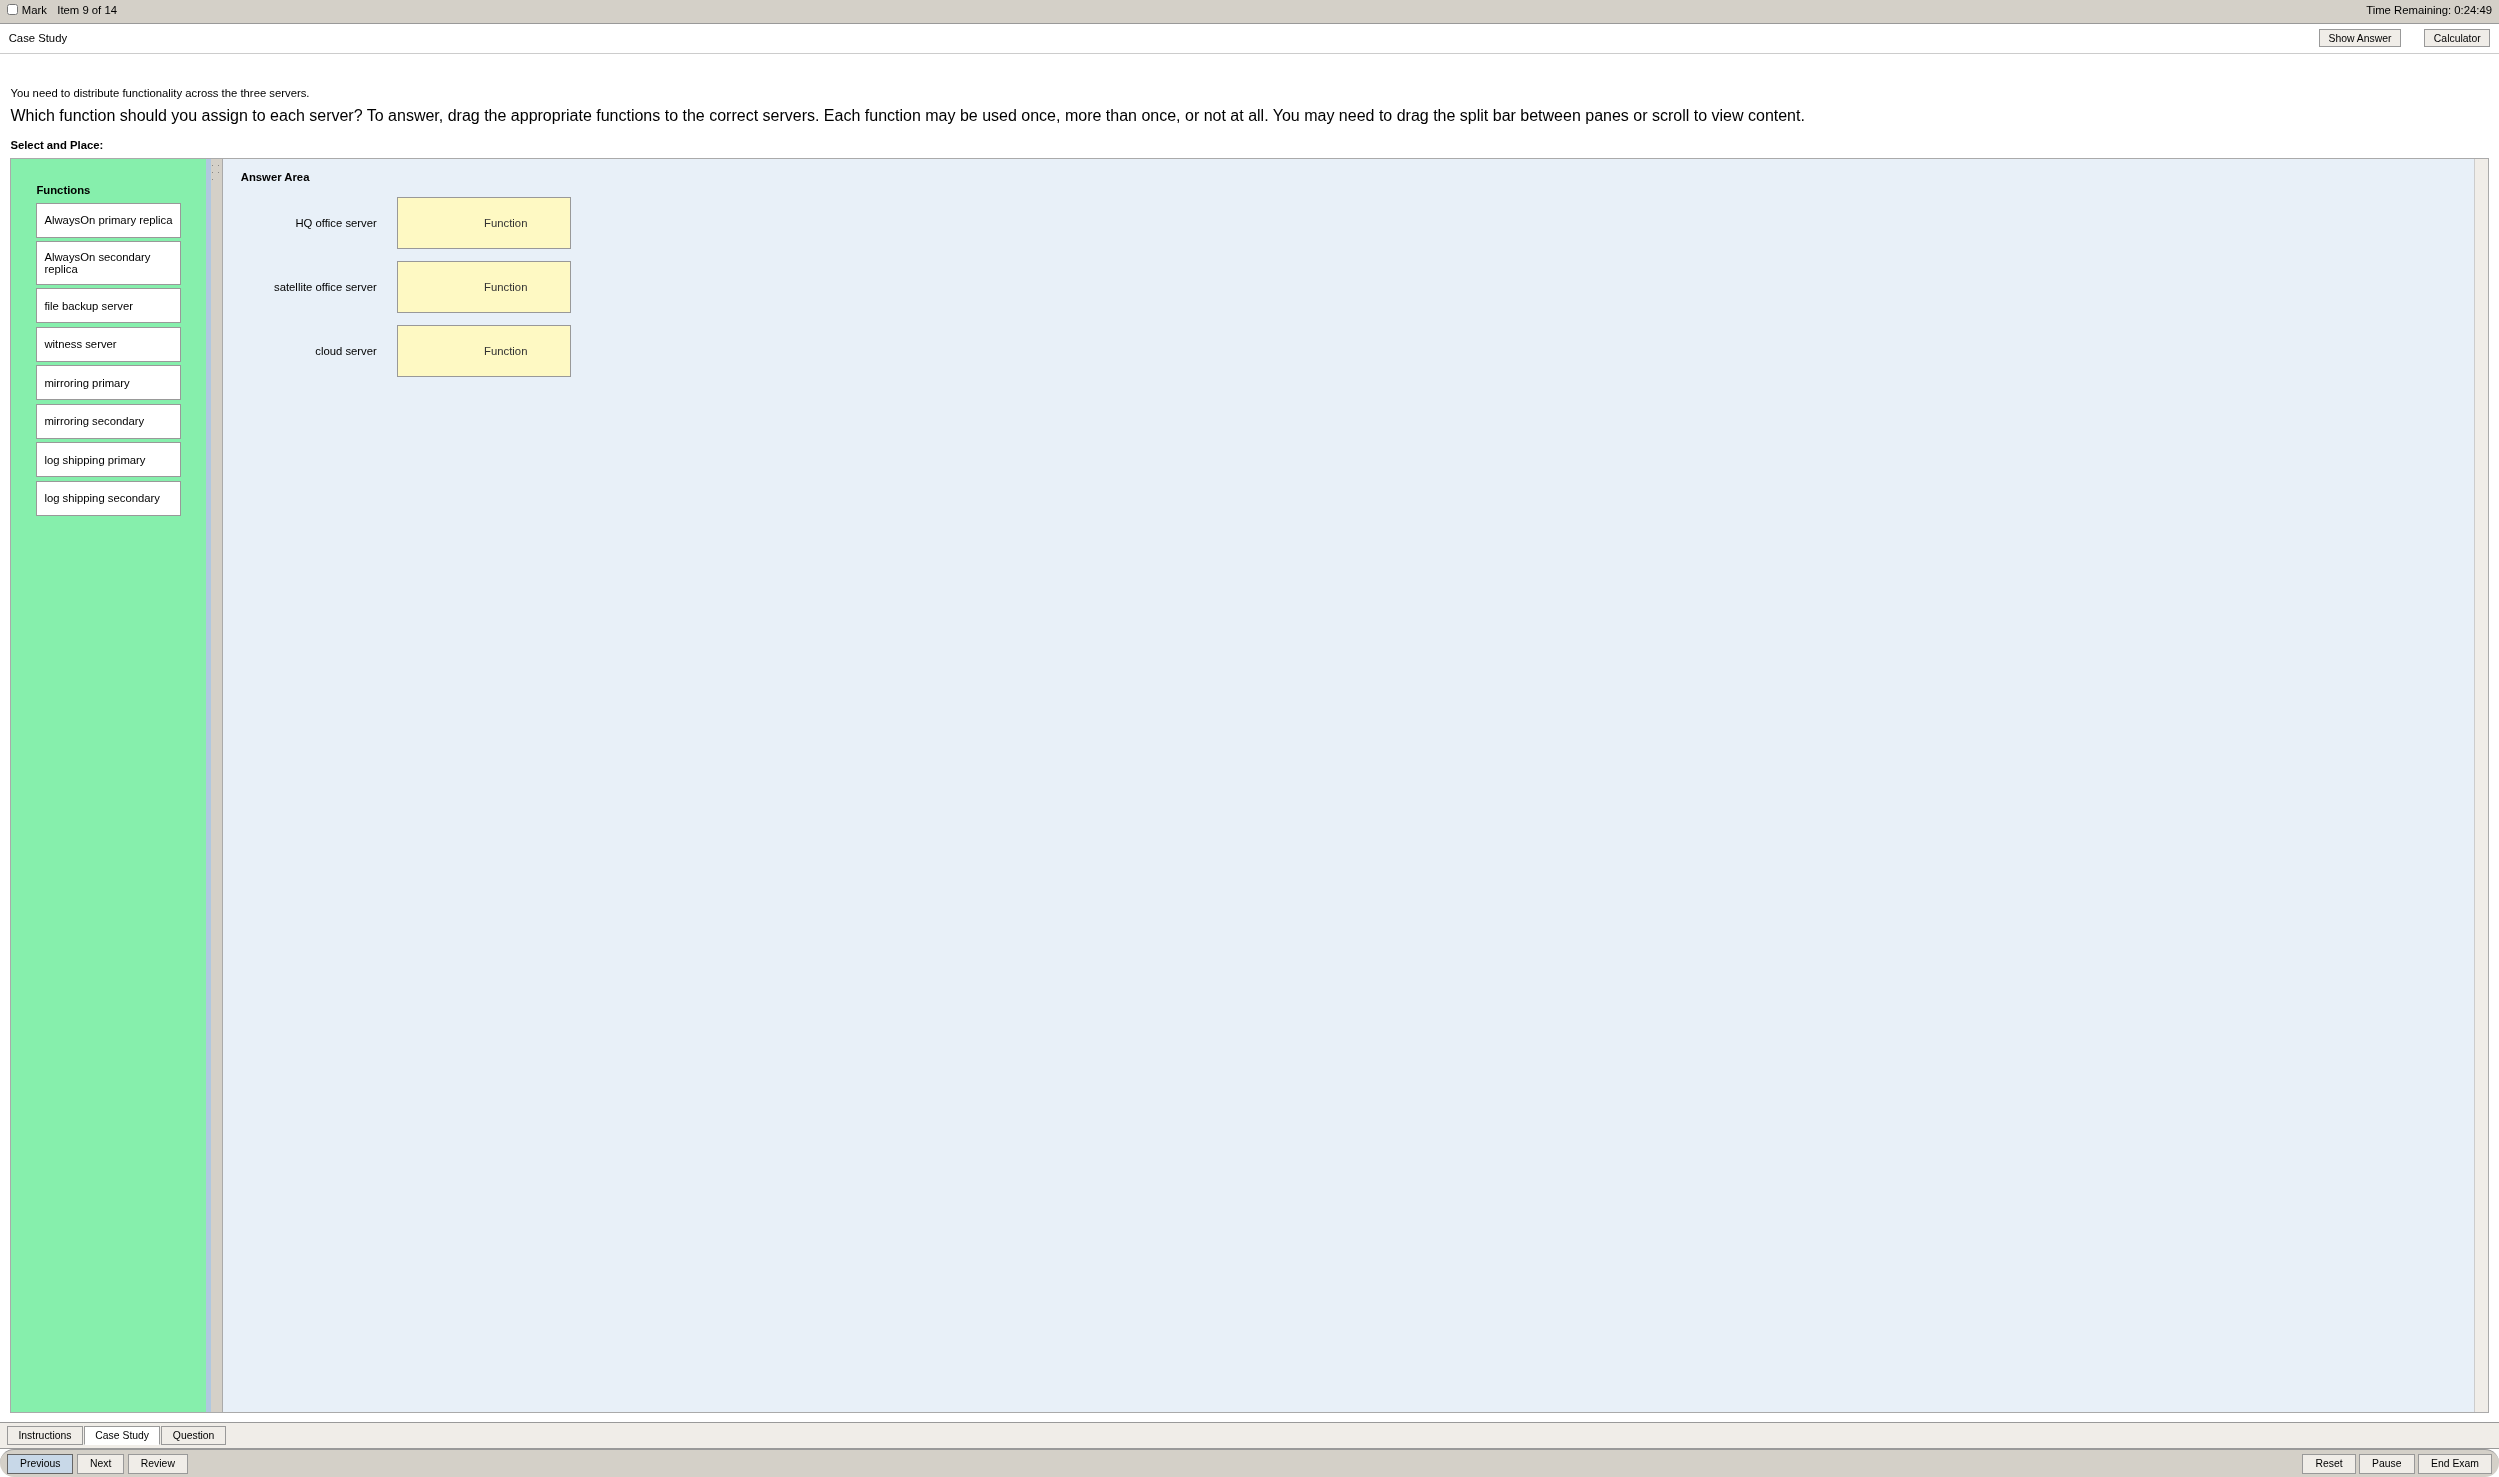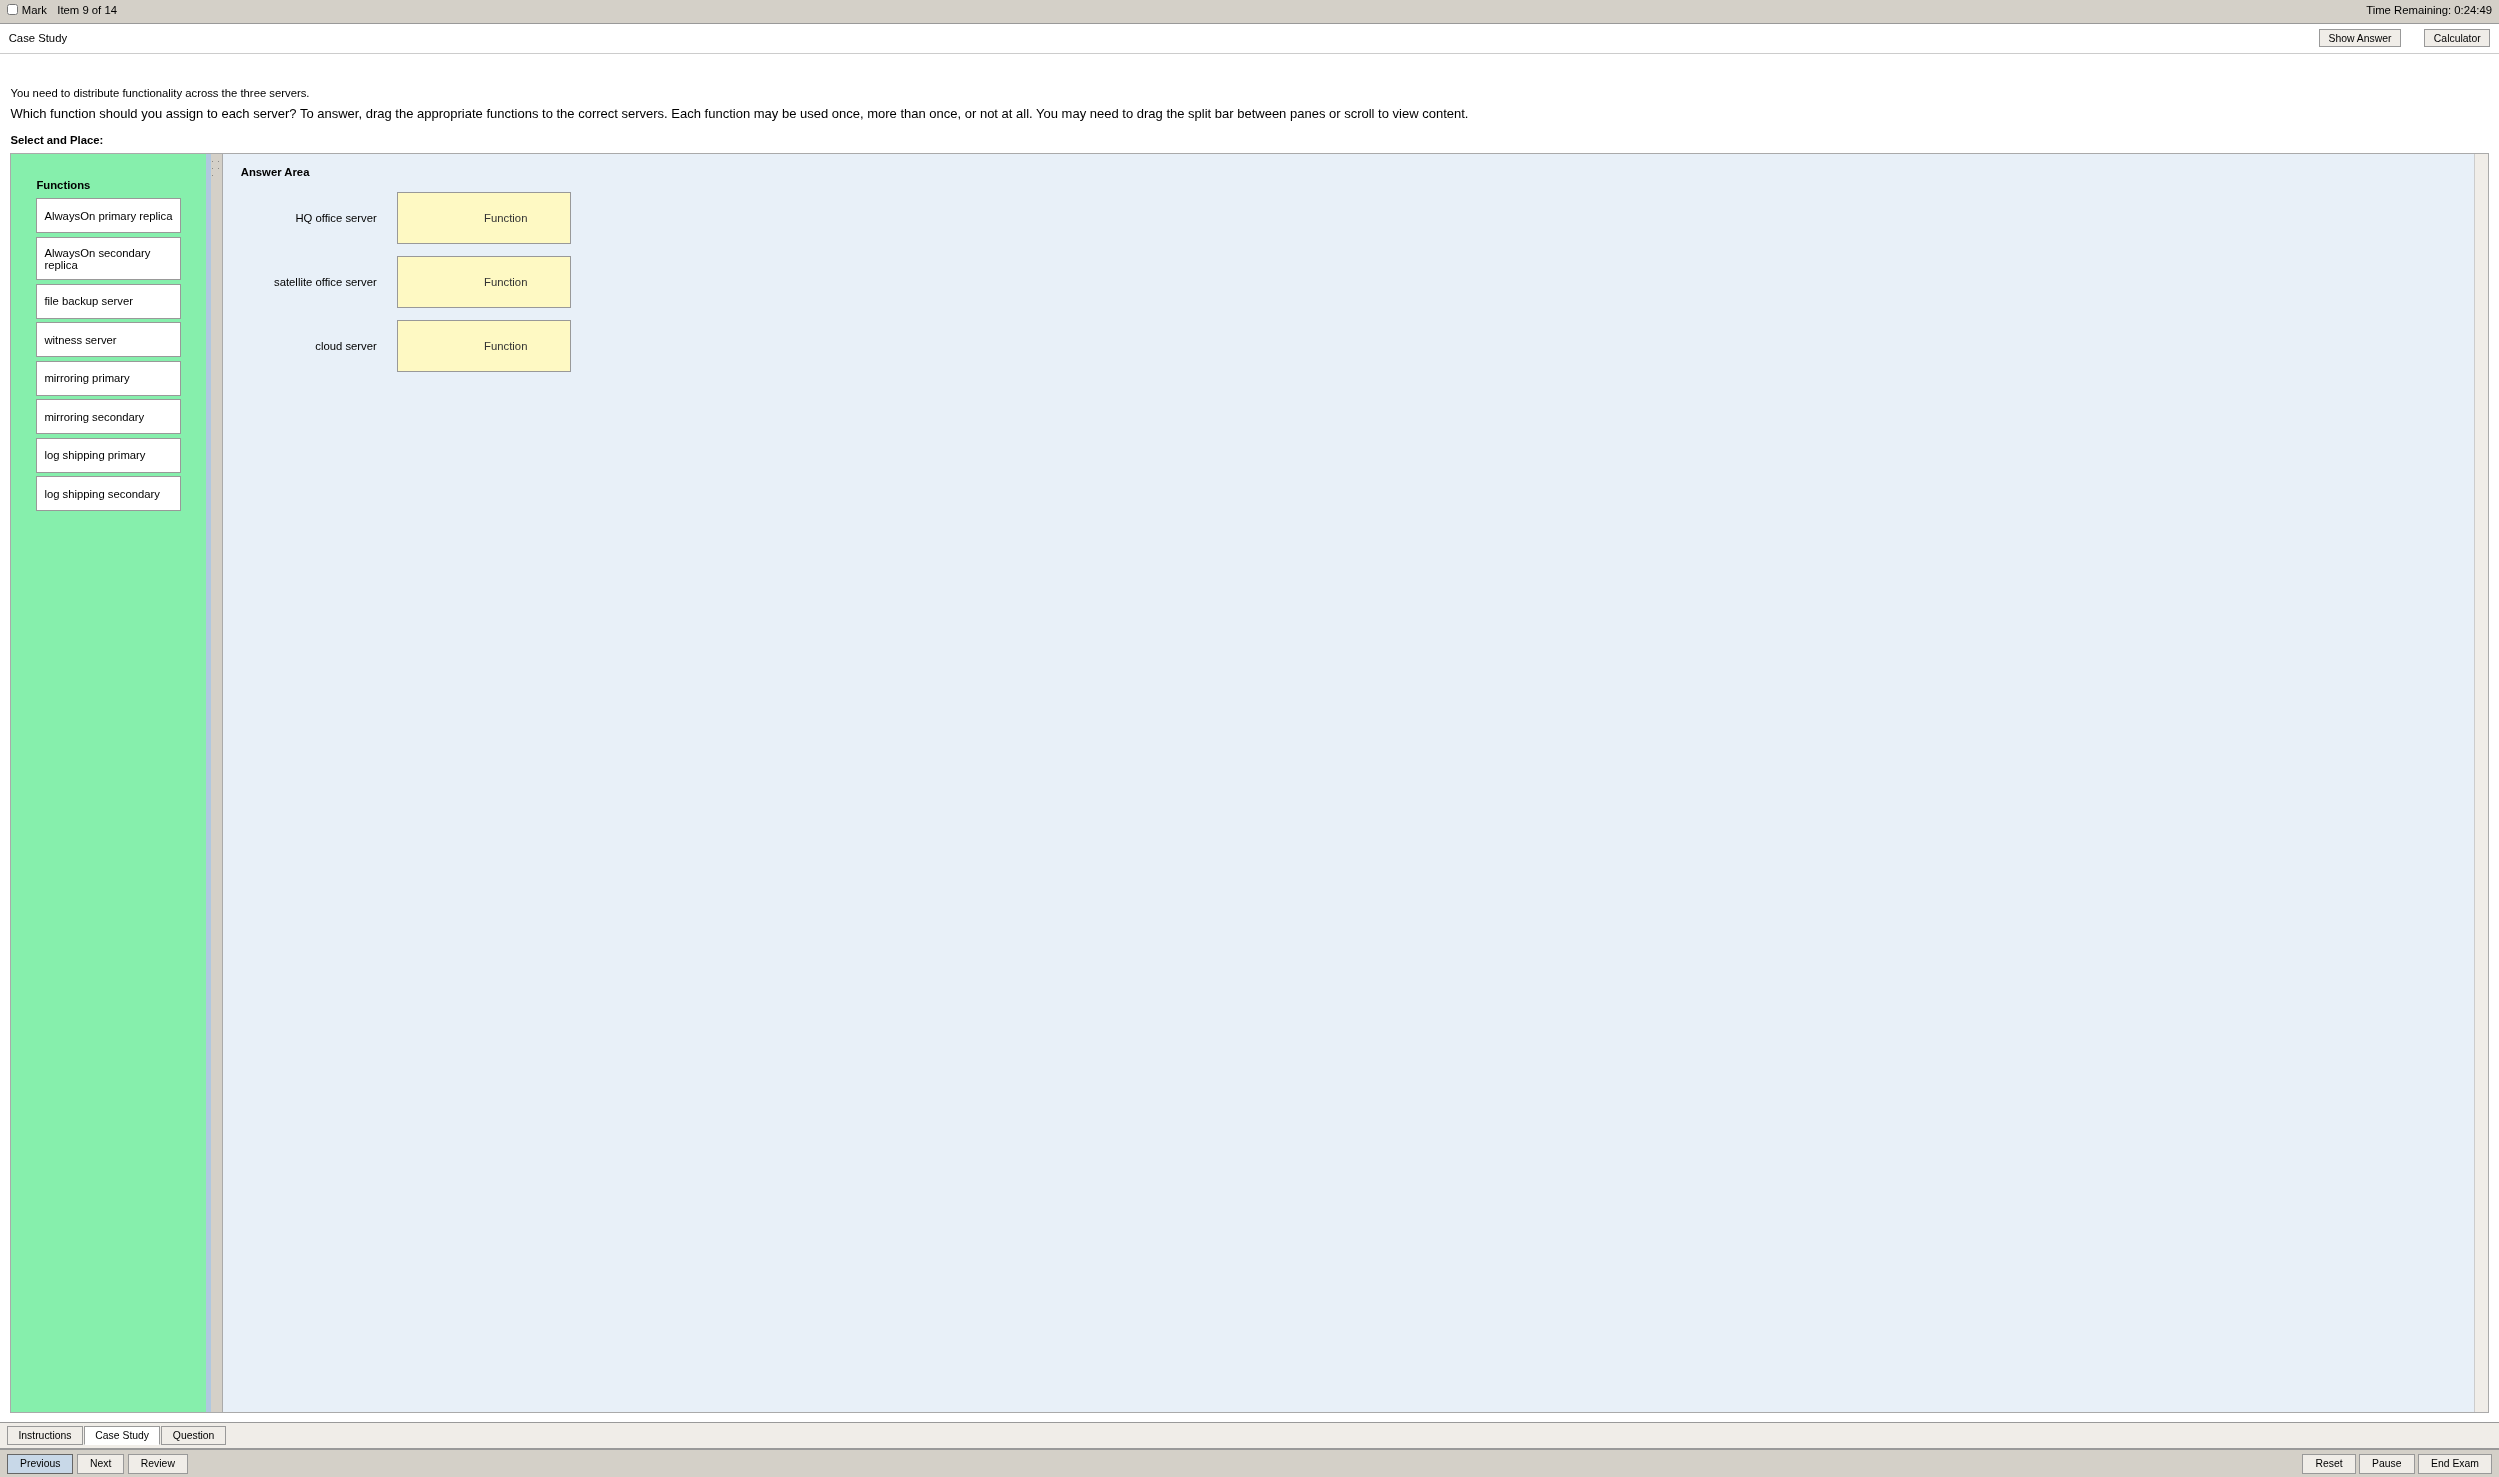--- a/index.html
+++ b/index.html
@@ -64,21 +64,21 @@
       display: flex;
       flex-direction: column;
     }
 
     .instruction-text {
       font-size: 11.3px;
       margin-bottom: 5.2px;
       margin-top: 25px;
     }
     .instruction-detail {
-      font-size: 13px;
+      font-size: 16px;
       margin-bottom: 10.4px;
       line-height: 1.5;
     }
     .select-place-label {
       font-weight: bold;
       font-size: 11.3px;
       margin-bottom: 7px;
     }
 
     
@@ -219,20 +219,21 @@
     }
 
     
     .nav-bar {
       display: flex;
       align-items: center;
       justify-content: space-between;
       padding: 3.5px 7px;
       background: #d4d0c8;
       border-top: 0.9px solid #999;
+      border-radius: 14px;
     }
     .nav-left { display: flex; gap: 3.5px; }
     .nav-right { display: flex; gap: 3.5px; }
     .btn-nav {
       padding: 3.5px 12px;
       background: #f0ede8;
       border: 0.9px solid #999;
       cursor: pointer;
       font-size: 10.4px;
     }

